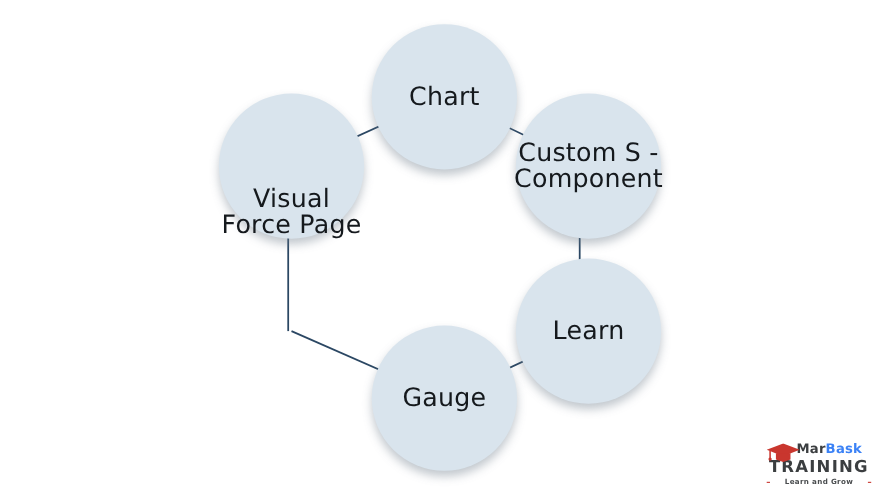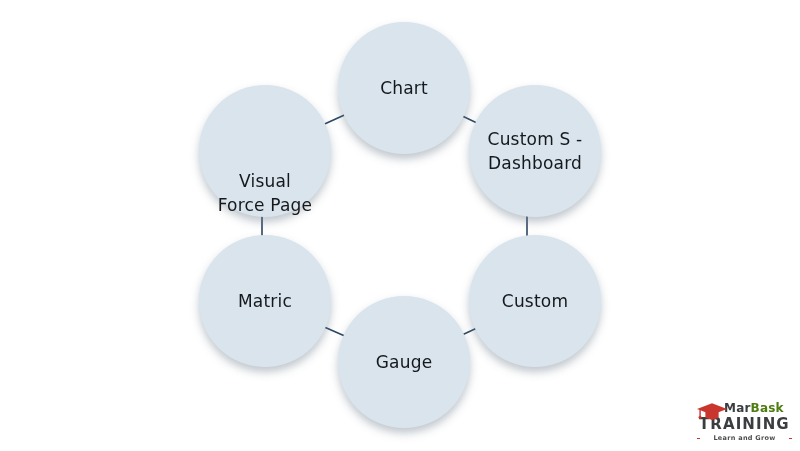--- a/index.html
+++ b/index.html
@@ -14,21 +14,21 @@
   .node {
     position: absolute;
     width: 132px; height: 132px;
     border-radius: 50%;
     background: #d9e4ed;
     box-shadow: 0 5px 9px rgba(108,122,137,0.42);
     display: flex; align-items: center; justify-content: center;
     text-align: center;
   }
   .node-label {
-    font-size: 17px;
+    font-size: 23px;
     line-height: 24px;
     color: #15191d;
     letter-spacing: 0.2px;
     white-space: pre-line;
   }
   .pos-chart  { left: 338px; top:  22px; }
   .pos-custom { left: 469px; top:  85px; }
   .pos-table  { left: 469px; top: 235px; }
   .pos-gauge  { left: 338px; top: 296px; text-align: right; }
   .pos-matric { left: 199px; top: 235px; }
@@ -55,21 +55,21 @@
     width: 30px; height: 19px;
   }
   .logo-row1 {
     margin-left: 27px;
     font-size: 12px; font-weight: bold;
     letter-spacing: 0.2px;
     line-height: 13px;
     color: #3b3e40;
     white-space: nowrap;
   }
-  .logo-row1 .bask { color: #4d7c0f; }
+  .logo-row1 .bask { color: #3b82f6; }
   .logo-row2 {
     margin-left: 2px;
     font-size: 15px; font-weight: 800;
     letter-spacing: 1.1px;
     line-height: 18px;
     color: #3b3e40;
     white-space: nowrap;
   }
   .logo-row3 {
     margin-top: 1px;
@@ -98,34 +98,31 @@
     <line x1="404" y1="362" x2="265" y2="301"></line>
     <line x1="262" y1="301" x2="262" y2="151"></line>
   </svg>
 
   <div class="node pos-chart">
     <span class="node-label">Chart</span>
   </div>
 
   <div class="node pos-custom">
     <span class="node-label">Custom S -
-Dashboard</span>
+Component</span>
   </div>
 
   <div class="node pos-table">
-    <span class="node-label">Custom</span>
+    <span class="node-label">Learn</span>
   </div>
 
   <div class="node pos-gauge">
     <span class="node-label">Gauge</span>
   </div>
 
-  <div class="node pos-matric">
-    <span class="node-label">Matric</span>
-  </div>
 
   <div class="node pos-vfp">
     <span class="node-label">Visual
 Force Page</span>
   </div>
 
 
   <div class="logo">
     <svg class="logo-cap" viewBox="0 0 34 21" xmlns="http://www.w3.org/2000/svg">
       <polygon points="17,0 34,6.5 17,13 0,6.5" fill="#c9362e"></polygon>

